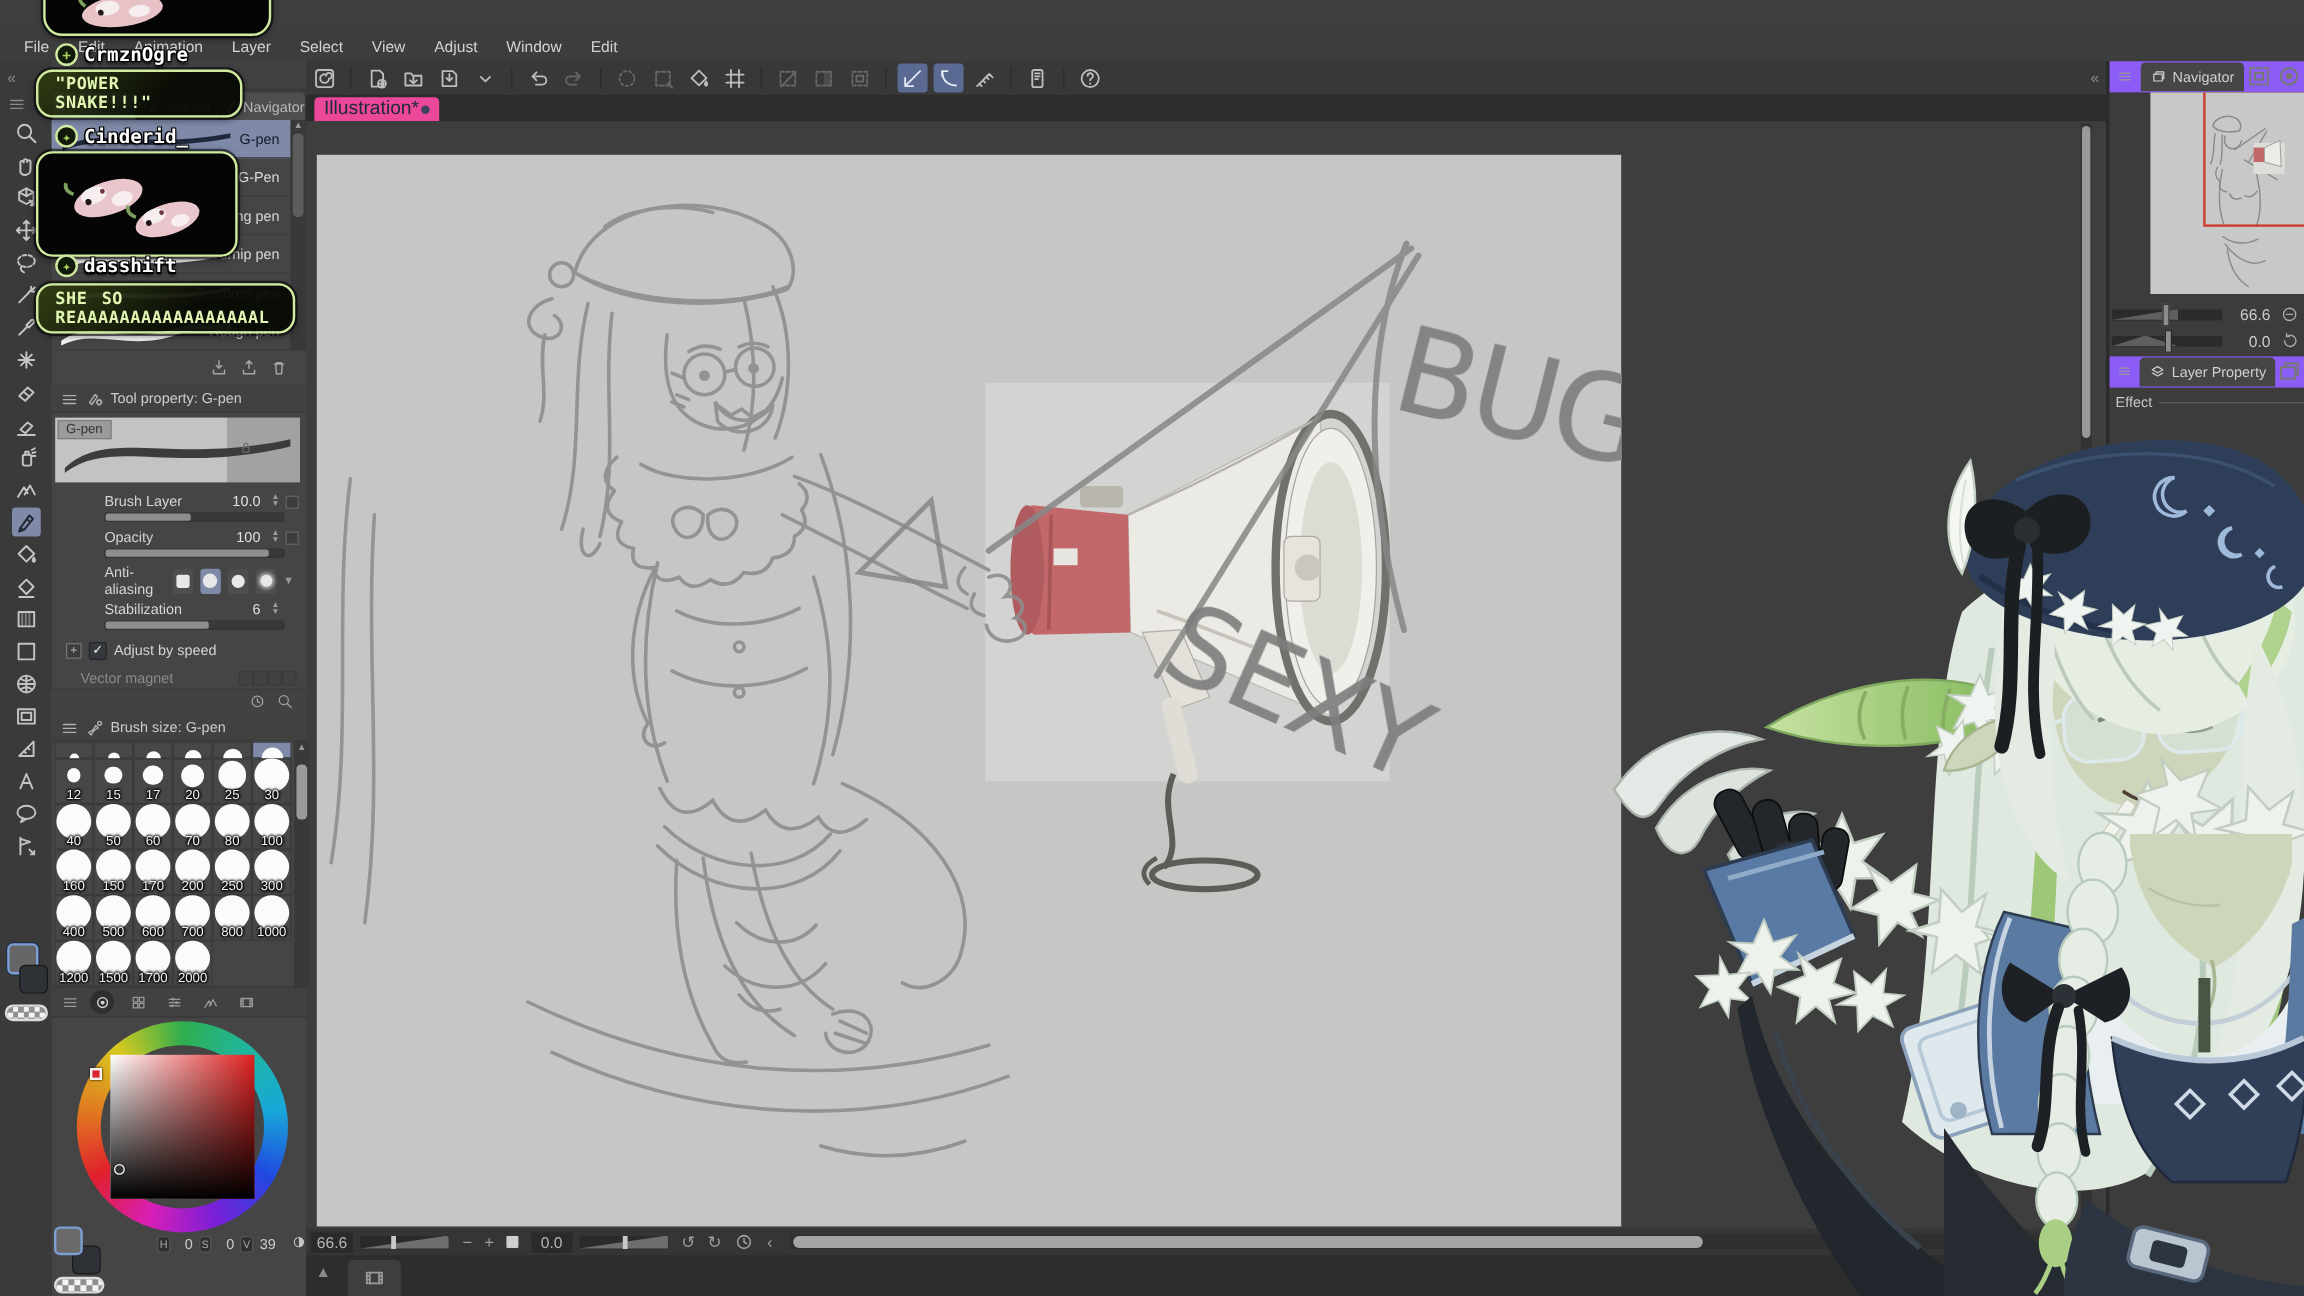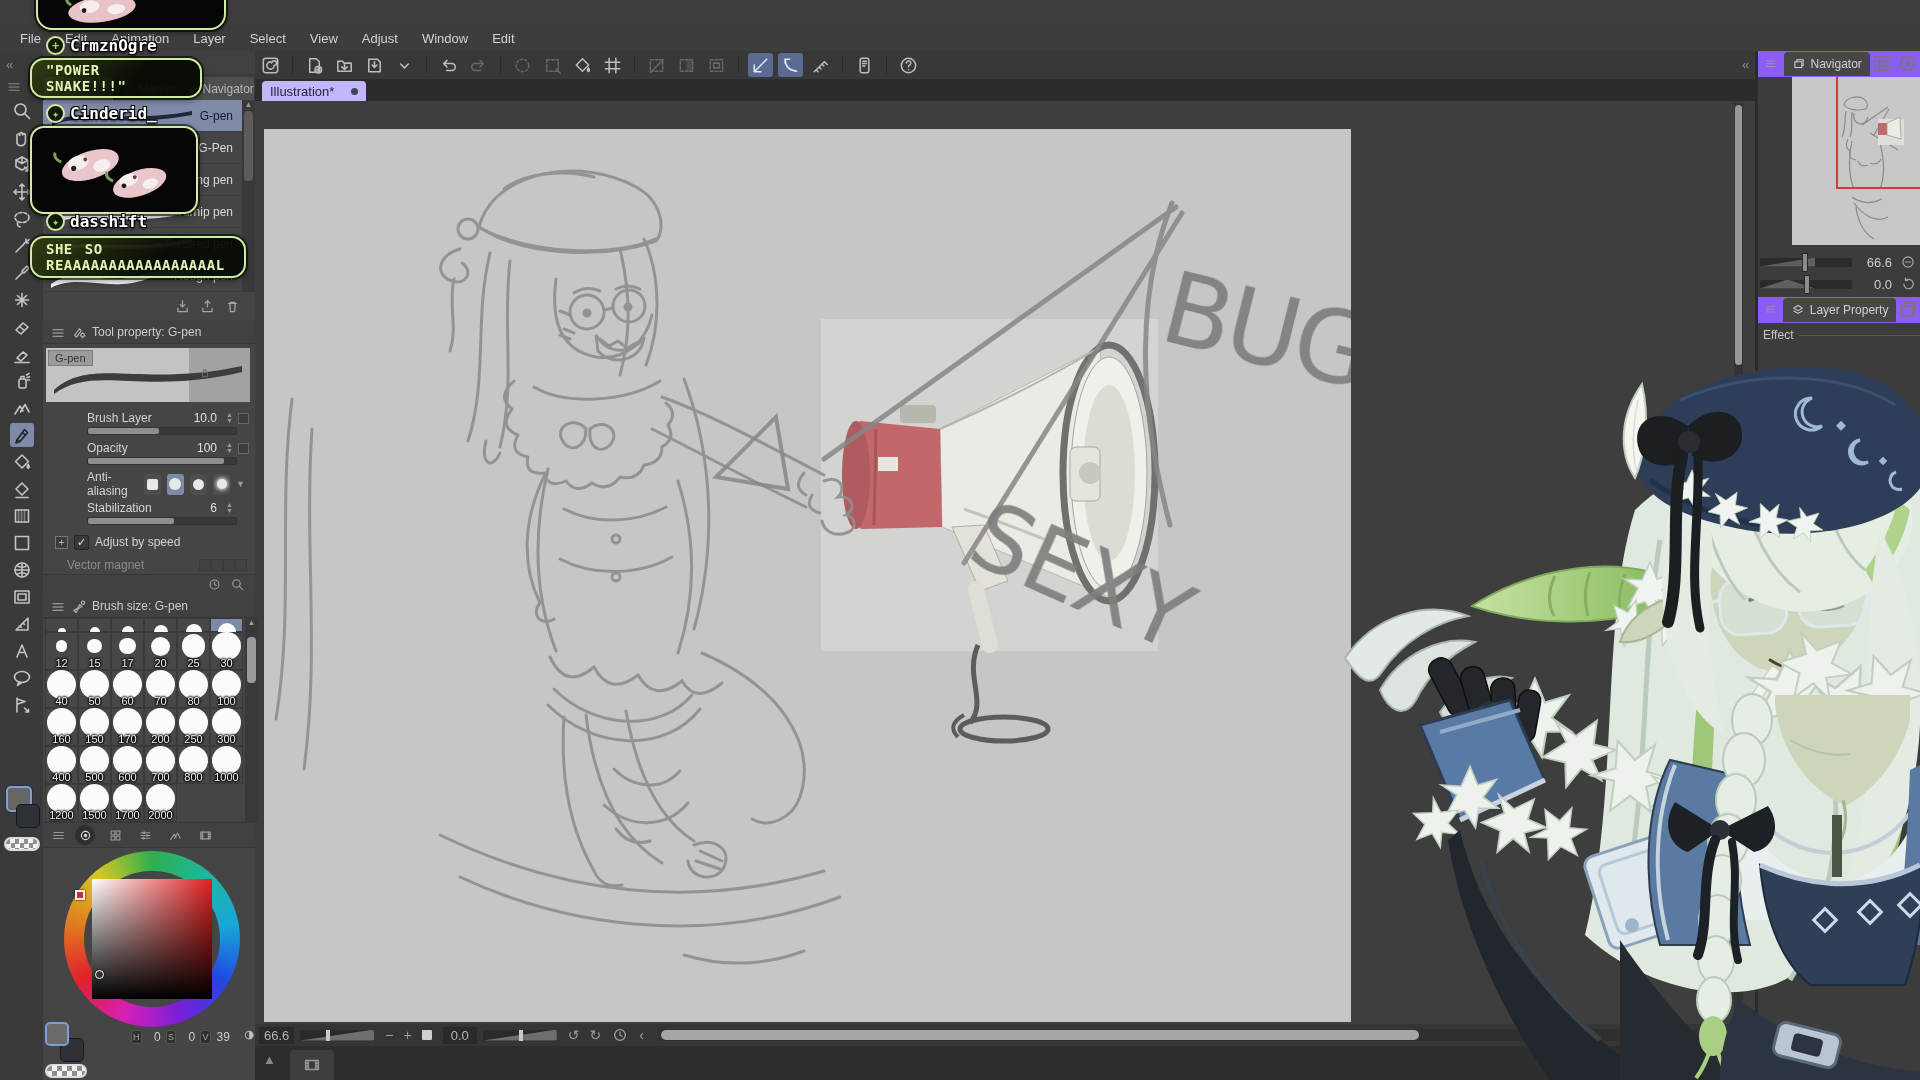--- a/index.html
+++ b/index.html
@@ -15,21 +15,21 @@
 #cmdbar{left:0;top:51px;width:1920px;height:28px;background:#383838;display:flex;align-items:center}
 #cmdicons{position:absolute;left:258px;top:2px;display:flex;align-items:center;gap:5px;height:24px}
 .cmd{width:25px;height:24px;display:flex;align-items:center;justify-content:center;color:#bdbdbd;border-radius:3px}
 .cmd.dim{color:#676767}
 .cmd.active{background:#5a6a92;color:#e2e9f5}
 .cmd svg{width:21px;height:21px}
 .csep{width:1px;height:18px;background:#2b2b2b;margin:0 4px}
 .collapse-glyph{color:#8a8a8a;font-size:13px;letter-spacing:-3px}
 
 #tabstrip{left:255px;top:79px;width:1500px;height:22px;background:#2c2c2c}
-#doctab{position:absolute;left:7px;top:2px;width:104px;height:20px;background:#c4b5fd;border-radius:4px 4px 0 0;display:flex;align-items:center;color:#20283c;font-size:13px;padding:0 8px}
+#doctab{position:absolute;left:7px;top:2px;width:104px;height:20px;background:#ec4899;border-radius:4px 4px 0 0;display:flex;align-items:center;color:#20283c;font-size:16px;padding:0 8px}
 #doctab i{width:7px;height:7px;border-radius:50%;background:#3a4360;margin-left:auto}
 #viewport{left:255px;top:101px;width:1500px;height:923px;background:#3e3e3e;overflow:hidden}
 #paper{position:absolute;left:9px;top:28px;width:1087px;height:893px;background:#c6c7c5}
 #vscroll{position:absolute;right:12px;top:2px;width:9px;height:918px;background:#333}
 #vscroll i{position:absolute;left:1px;top:2px;width:7px;height:260px;background:#989898;border-radius:4px;display:block}
 
 #statusrow{left:255px;top:1024px;width:1500px;height:22px;background:#353535;display:flex;align-items:center;color:#b5b5b5}
 .slider-sm{position:relative;width:74px;height:11px;background:#2a2a2a;border-radius:2px;overflow:hidden;margin:0 6px}
 .slider-sm b{position:absolute;left:0;bottom:0;height:100%;clip-path:polygon(0 100%,100% 0,100% 100%);background:#6e6e6e;display:block}
 .slider-sm i{position:absolute;top:0;width:4px;height:100%;background:#c9c9c9;display:block}

